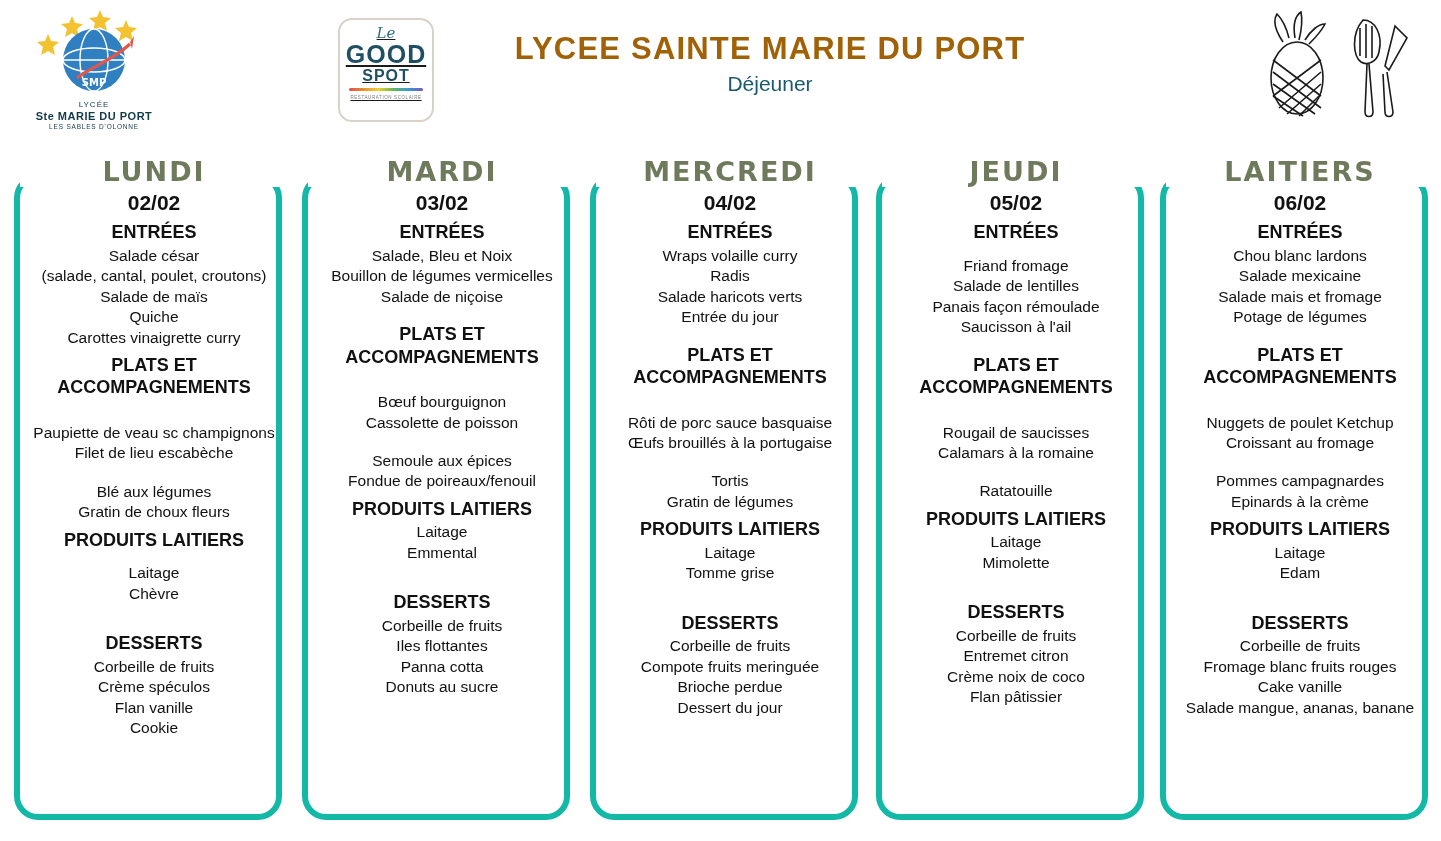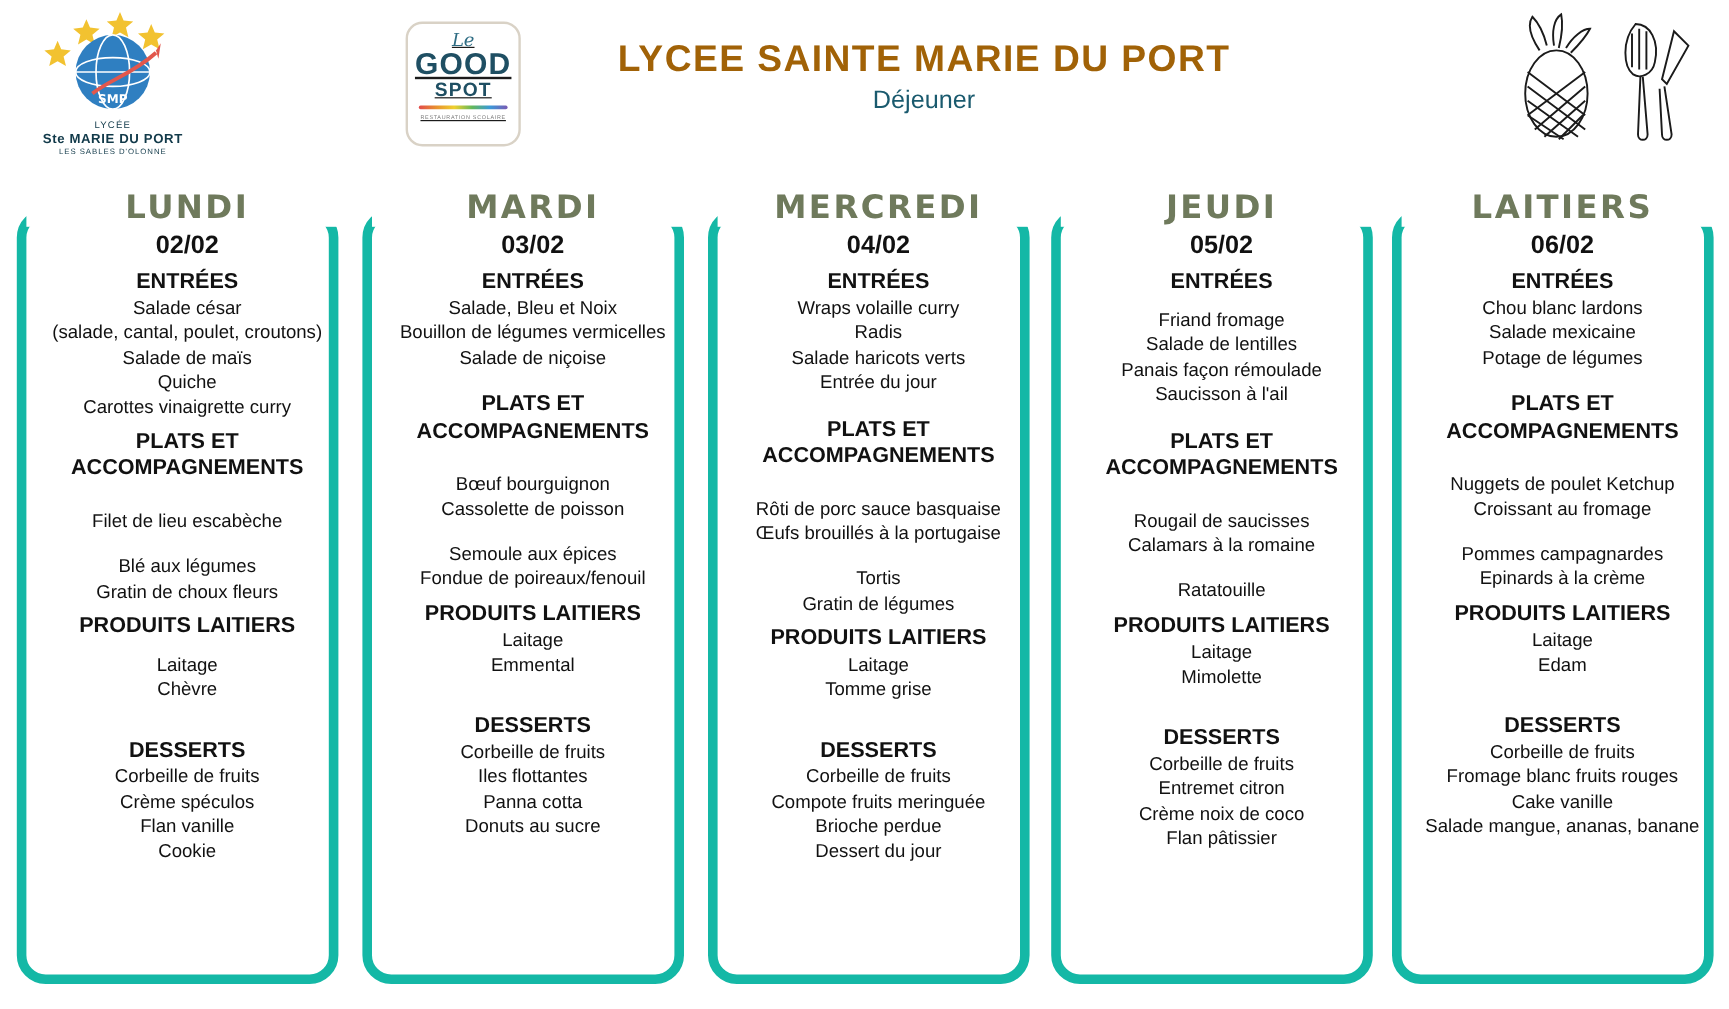--- a/index.html
+++ b/index.html
@@ -133,21 +133,21 @@
     top: 150px;
     left: 0;
     width: 1441px;
     height: 690px;
   }
   .day-card {
     position: absolute;
     top: 24px;
     width: 268px;
     height: 646px;
-    border: 8px solid #14b8a6;
+    border: 6px solid #14b8a6;
     border-radius: 24px;
     box-sizing: border-box;
     background: #ffffff;
   }
   .day-card:nth-of-type(1) { left: 14px; }
   .day-card:nth-of-type(2) { left: 302px; }
   .day-card:nth-of-type(3) { left: 590px; }
   .day-card:nth-of-type(4) { left: 876px; }
   .day-card:nth-of-type(5) { left: 1160px; }
 
@@ -279,20 +279,21 @@
         <div class="item">Salade césar</div>
         <div class="item">(salade, cantal, poulet, croutons)</div>
         <div class="item">Salade de maïs</div>
         <div class="item">Quiche</div>
         <div class="item">Carottes vinaigrette curry</div>
       </div>
       <div class="section-title">PLATS ET</div>
       <div class="section-title" style="margin-top:0">ACCOMPAGNEMENTS</div>
       <div class="spacer-lg"></div>
       <div class="items">
+        <div class="item">Paupiette de veau sc champignons</div>
         <div class="item">Filet de lieu escabèche</div>
       </div>
       <div class="spacer-md"></div>
       <div class="items">
         <div class="item">Blé aux légumes</div>
         <div class="item">Gratin de choux fleurs</div>
       </div>
       <div class="section-title">PRODUITS LAITIERS</div>
       <div class="spacer-sm"></div>
       <div class="items">
@@ -430,20 +431,21 @@
   </div>
 
   <div class="day-card">
     <div class="day-name">LAITIERS</div>
     <div class="day-inner">
       <div class="day-date">06/02</div>
       <div class="section-title">ENTRÉES</div>
       <div class="items">
         <div class="item">Chou blanc lardons</div>
         <div class="item">Salade mexicaine</div>
+        <div class="item">Salade mais et fromage</div>
         <div class="item">Potage de légumes</div>
       </div>
       <div class="spacer-sm"></div>
       <div class="section-title">PLATS ET</div>
       <div class="section-title" style="margin-top:0">ACCOMPAGNEMENTS</div>
       <div class="spacer-lg"></div>
       <div class="items">
         <div class="item">Nuggets de poulet Ketchup</div>
         <div class="item">Croissant au fromage</div>
       </div>

